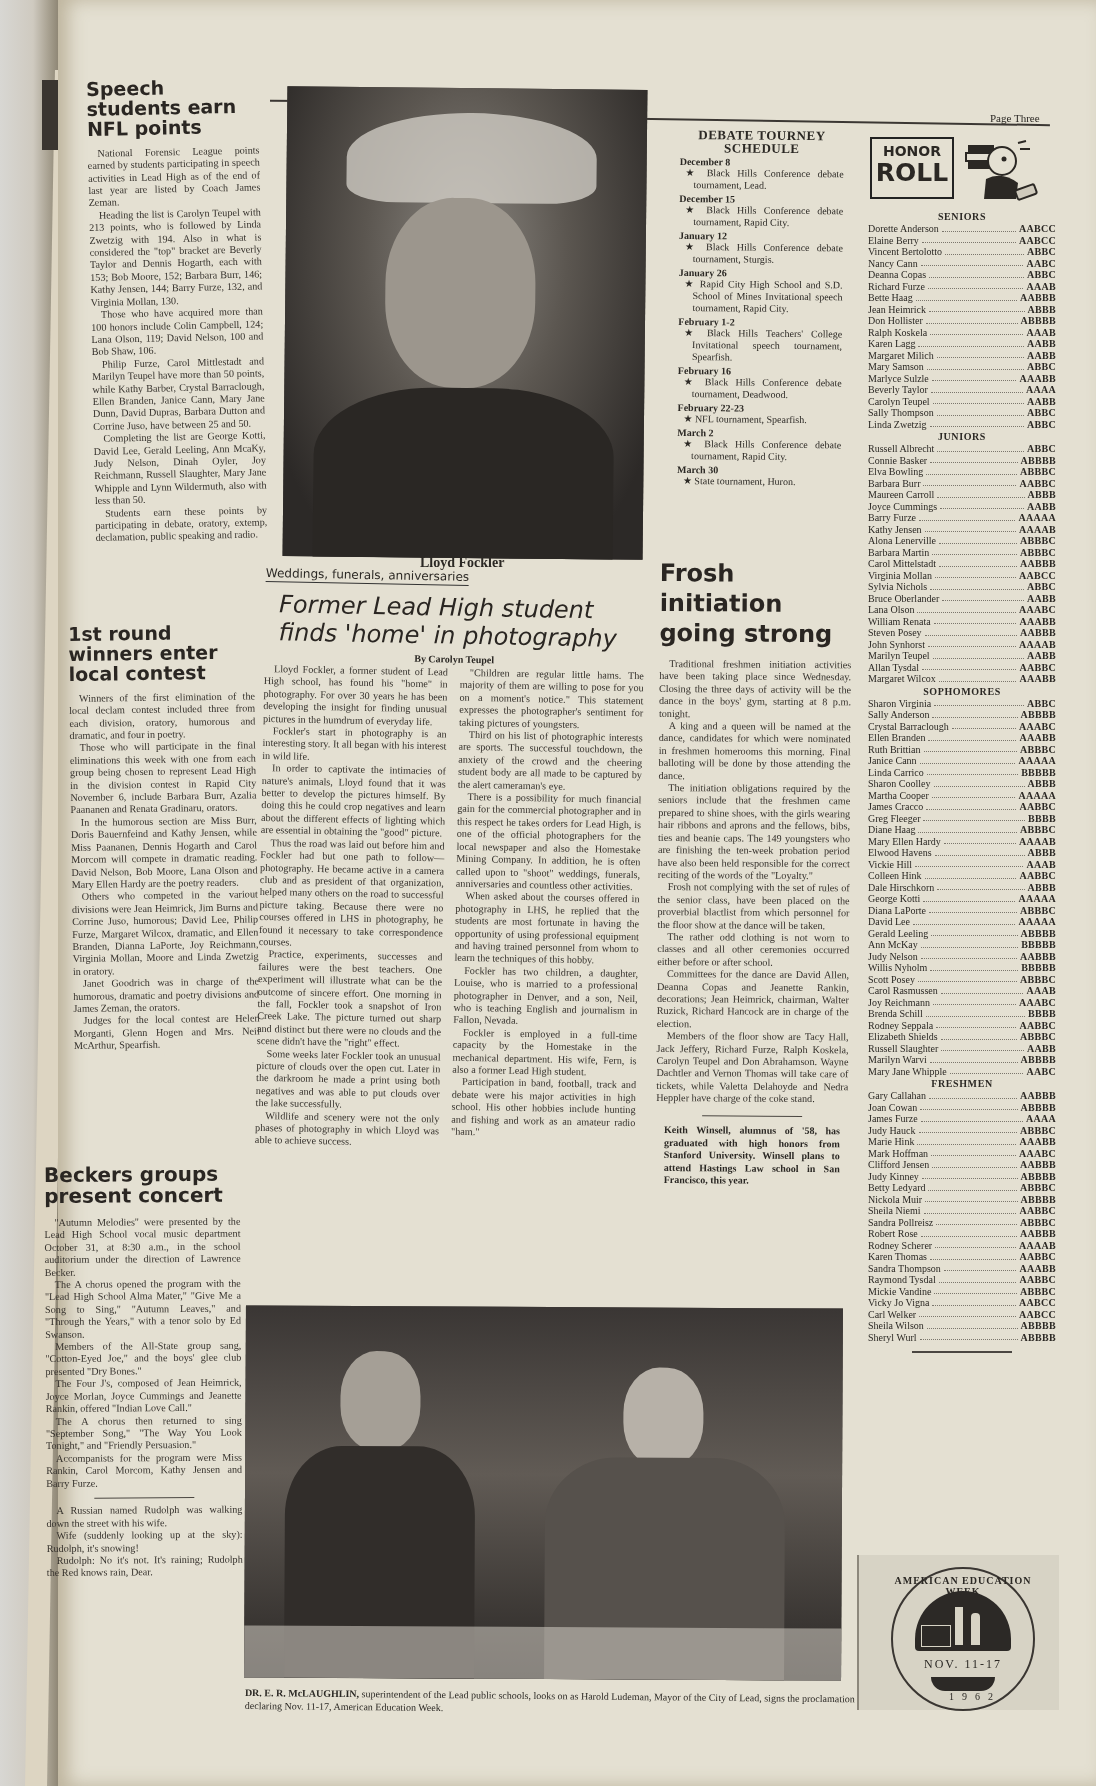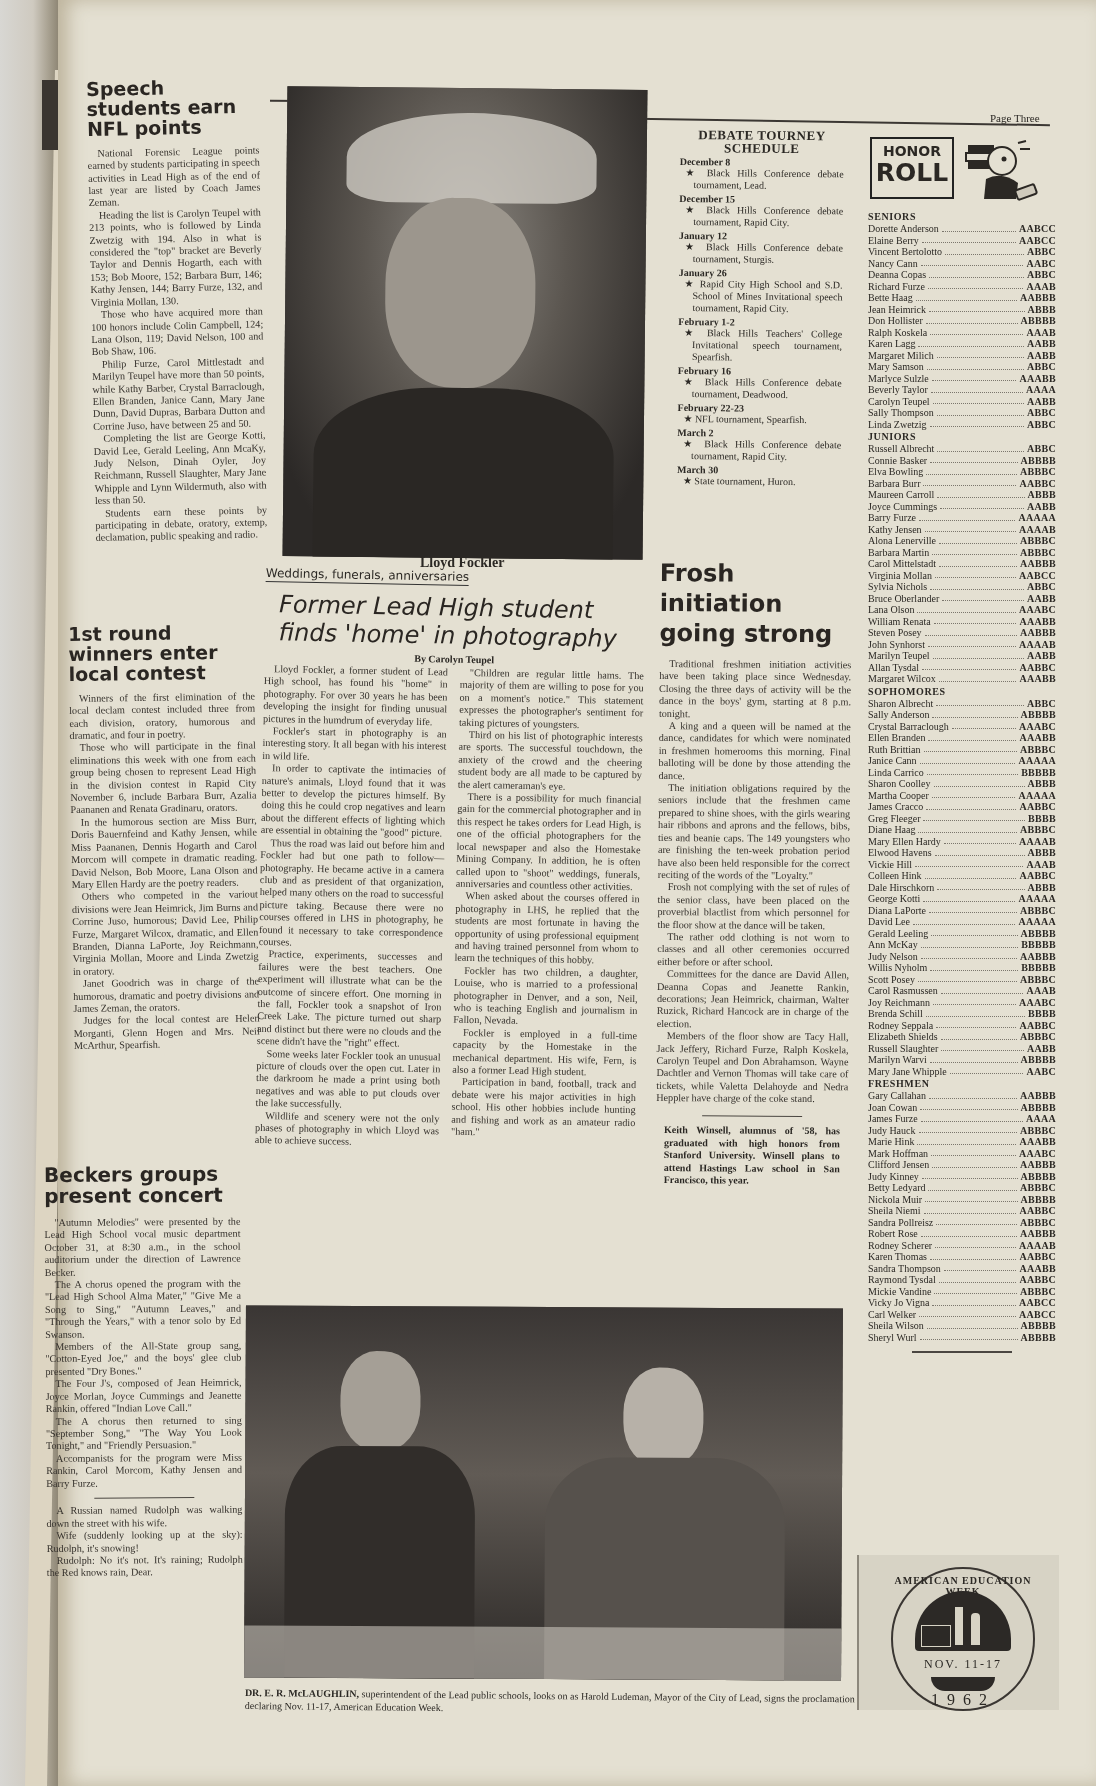--- a/index.html
+++ b/index.html
@@ -45,32 +45,32 @@
   }
   .caption { position:absolute; font-size:14px; font-weight:bold; }
   .kicker { font-family:"DejaVu Sans", sans-serif; font-size:12px; border-bottom:1.5px solid #333; display:inline-block; padding-bottom:1px; }
   .sched-title { text-align:center; font-weight:bold; font-size:13px; line-height:13px; letter-spacing:.5px; }
   .sched-date { font-weight:bold; font-size:10px; margin-top:2px; }
   .sched-item { font-size:10px; line-height:12px; padding-left:14px; text-indent:-8px; text-align:justify; }
   .honor-logo { position:absolute; left:870px; top:135px; width:172px; height:70px; }
   .honor-box { position:absolute; left:0; top:2px; width:80px; height:58px; border:2px solid #222; font-family:"DejaVu Sans", sans-serif; font-weight:bold; text-align:center; }
   .honor-box .h1 { font-size:14px; line-height:16px; margin-top:4px; }
   .honor-box .h2 { font-size:25px; line-height:28px; }
-  .roll-section { text-align:left; font-weight:bold; font-size:10px; letter-spacing:.6px; margin:1px 0; }
+  .roll-section { text-align:center; font-weight:bold; font-size:10px; letter-spacing:.6px; margin:1px 0; }
   .roll-row { display:flex; font-size:10px; line-height:11.5px; }
   .roll-row .nm { white-space:nowrap; }
   .roll-row .dots { flex:1; border-bottom:1px dotted #7b766c; margin:0 3px 3px 3px; }
   .roll-row .gr { font-weight:bold; letter-spacing:.3px; }
   .seal { position:absolute; left:857px; top:1555px; width:200px; height:155px; background:#d7d3c5; border-left:2px solid #8d887c; }
   .seal-circle { position:absolute; left:32px; top:12px; width:140px; height:140px; border-radius:50%; border:2px solid #3a3632; }
   .seal-inner { position:absolute; left:22px; top:22px; width:96px; height:60px; border-radius:48px 48px 4px 4px; background:#2c2926; }
   .seal-bar { position:absolute; left:38px; top:108px; width:64px; height:14px; border-radius:0 0 32px 32px; background:#2c2926; }
   .seal-text-top { position:absolute; left:0; top:6px; width:140px; text-align:center; font-size:10px; font-weight:bold; letter-spacing:1px; }
   .seal-date { position:absolute; left:0; top:88px; width:140px; text-align:center; font-size:12px; letter-spacing:2px; }
-  .seal-year { position:absolute; left:0; top:122px; width:140px; text-align:center; font-size:16px; letter-spacing:8px; }
+  .seal-year { position:absolute; left:12px; top:122px; width:140px; text-align:center; font-size:10px; letter-spacing:8px; }
   .winsell { font-weight:bold; font-size:10px; line-height:12.5px; text-align:justify; }
 </style>
 </head>
 <body>
 
 <div class="left-edge">
   <div class="prev-page"></div>
   <div class="prev-photo"></div>
 </div>
 
@@ -408,21 +408,21 @@
         <span class="dots"></span>
         <span class="gr">AABBC</span>
       </div>
       <div class="roll-row">
         <span class="nm">Margaret Wilcox</span>
         <span class="dots"></span>
         <span class="gr">AAABB</span>
       </div>
       <div class="roll-section">SOPHOMORES</div>
       <div class="roll-row">
-        <span class="nm">Sharon Albrecht</span>
+        <span class="nm">Sharon Virginia</span>
         <span class="dots"></span>
         <span class="gr">ABBC</span>
       </div>
       <div class="roll-row">
         <span class="nm">Sally Anderson</span>
         <span class="dots"></span>
         <span class="gr">ABBBB</span>
       </div>
       <div class="roll-row">
         <span class="nm">Crystal Barraclough</span>

